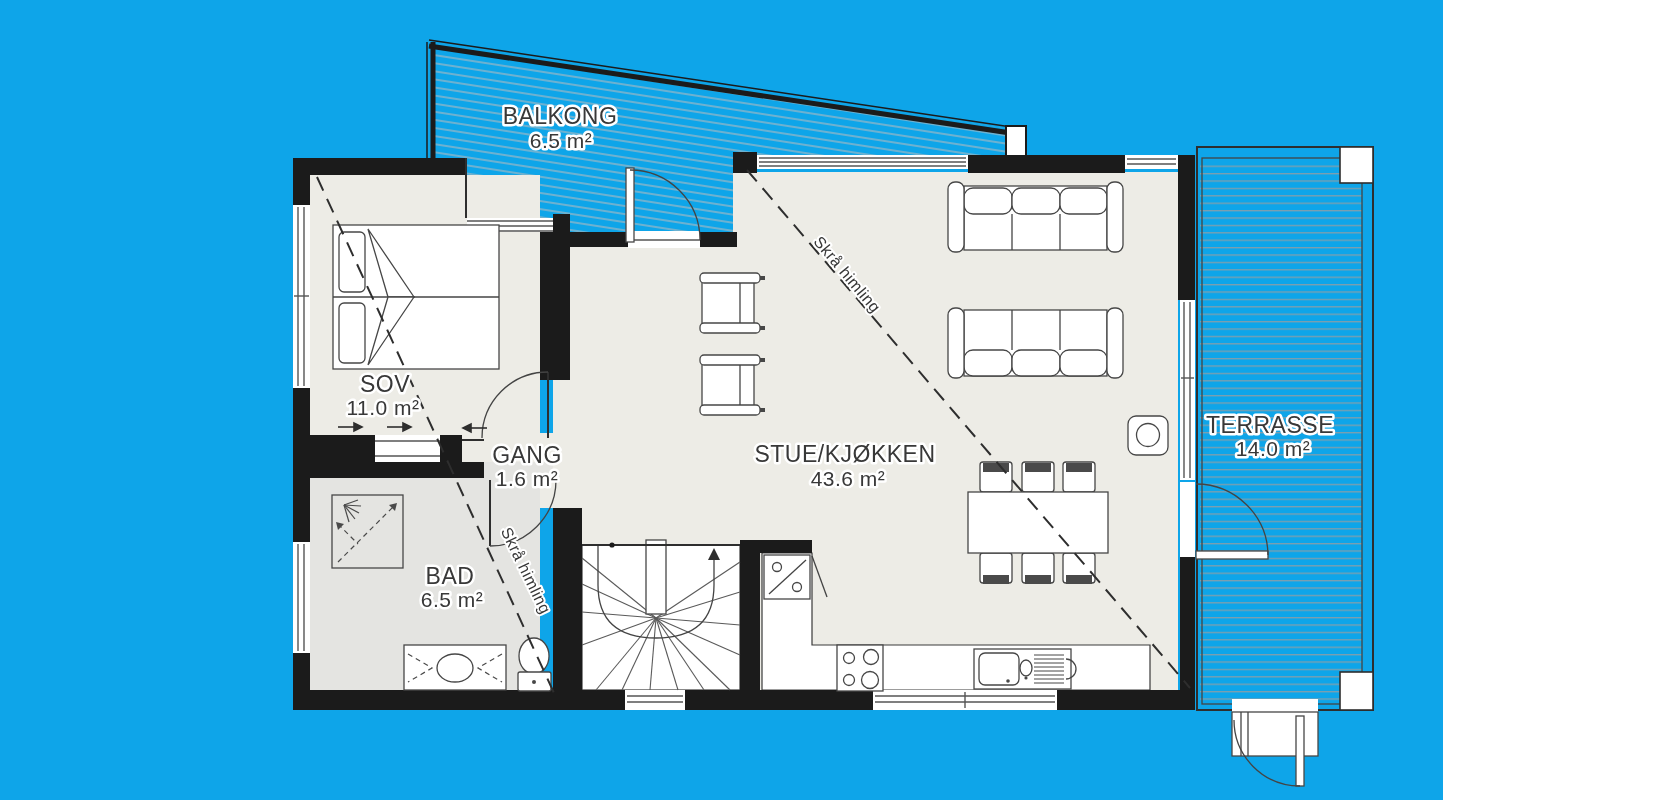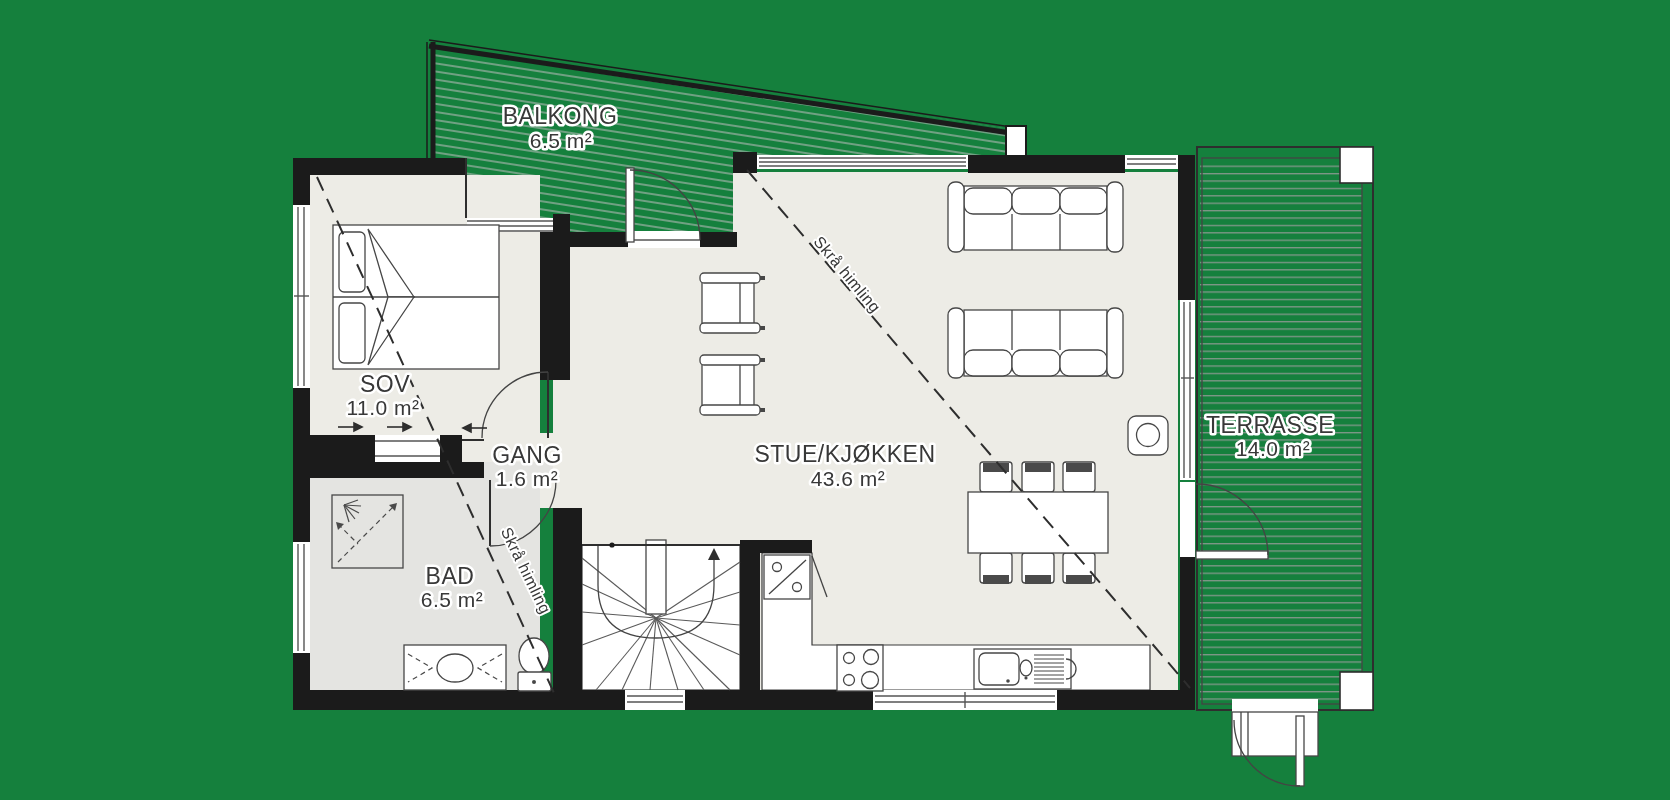--- a/index.html
+++ b/index.html
@@ -1,16 +1,16 @@
 <!DOCTYPE html>
 <html><head>
 <meta charset="utf-8">
 <style>
   html,body{margin:0;padding:0;background:#ffffff;}
-  .page{width:1670px;height:800px;background:#15803d;position:relative;overflow:hidden;}
+  .page{width:1443px;height:800px;background:#0ea5e9;position:relative;overflow:hidden;}
   svg{display:block;}
   .lbl{font-family:"Liberation Sans",sans-serif;fill:#383838;text-anchor:middle;
        paint-order:stroke;stroke:#ffffff;stroke-width:5px;stroke-linejoin:round;letter-spacing:.5px;}
   .room{font-size:23px;}
   .area{font-size:21px;}
   .note{font-size:16px;stroke-width:4px;letter-spacing:.5px;}
   .wall{fill:#1b1b1b;}
   .thin{stroke:#444;stroke-width:1.3;fill:none;}
   .thin2{stroke:#2e2e2e;stroke-width:2;fill:none;}
   .furn{stroke:#474747;stroke-width:1.3;fill:#ffffff;}

